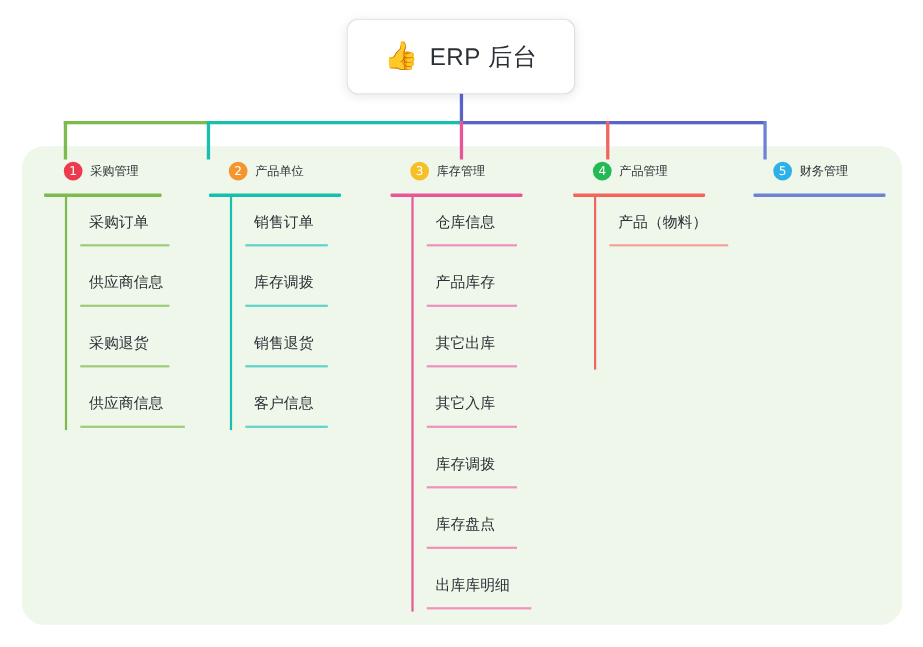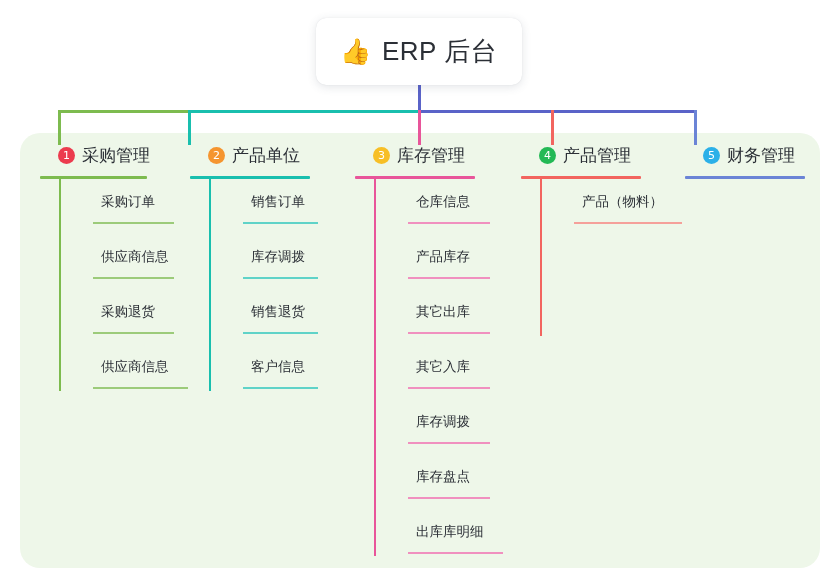--- a/index.html
+++ b/index.html
@@ -37,21 +37,21 @@
     justify-content: center;
     gap: 10px;
     z-index: 6;
   }
   .root-emoji {
     font-size: 25px;
     line-height: 1;
     display: block;
   }
   .root-title {
-    font-size: 26px;
+    font-size: 22px;
     color: #2b2f36;
     letter-spacing: 0.5px;
     white-space: nowrap;
   }
 
   
   .line {
     position: absolute;
     z-index: 4;
   }
@@ -88,34 +88,34 @@
     height: 17px;
     border-radius: 50%;
     color: #ffffff;
     font-size: 11px;
     line-height: 17px;
     text-align: center;
     flex: none;
     font-family: "DejaVu Sans", sans-serif;
   }
   .col-title {
-    font-size: 17px;
+    font-size: 11px;
     color: #2b2f36;
     white-space: nowrap;
   }
   .head-rule {
     height: 3px;
     margin-top: 9px;
     border-radius: 1px;
   }
 
   .children {
     position: relative;
     margin-left: 19px;
-    padding-left: 34px;
+    padding-left: 14px;
   }
   .trunk {
     position: absolute;
     left: 0;
     top: 0;
     bottom: 0;
     width: 2px;
   }
   .child {
     position: relative;

